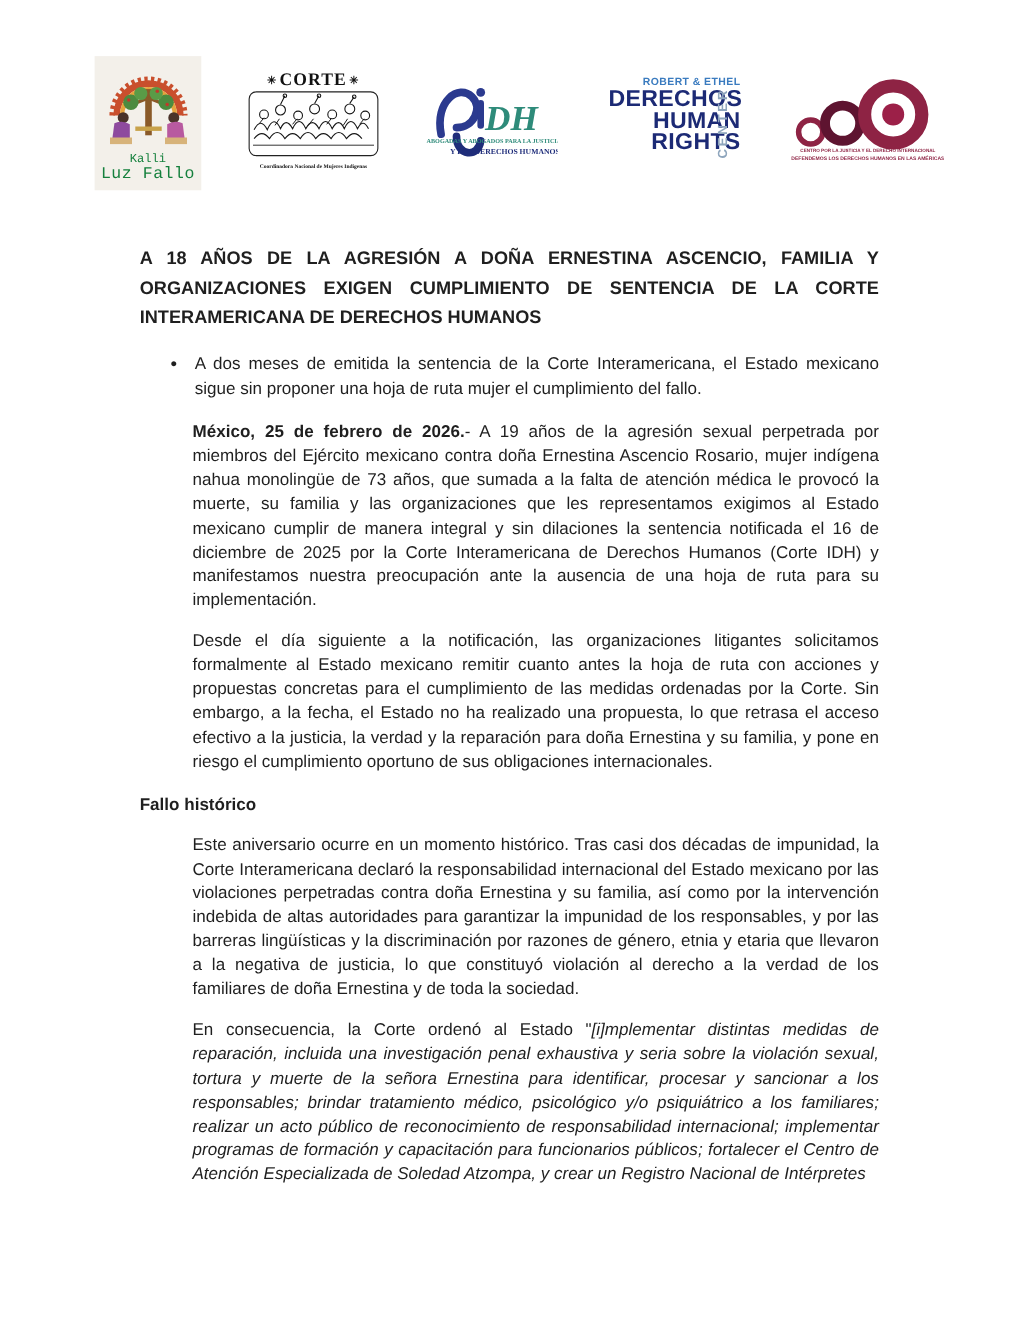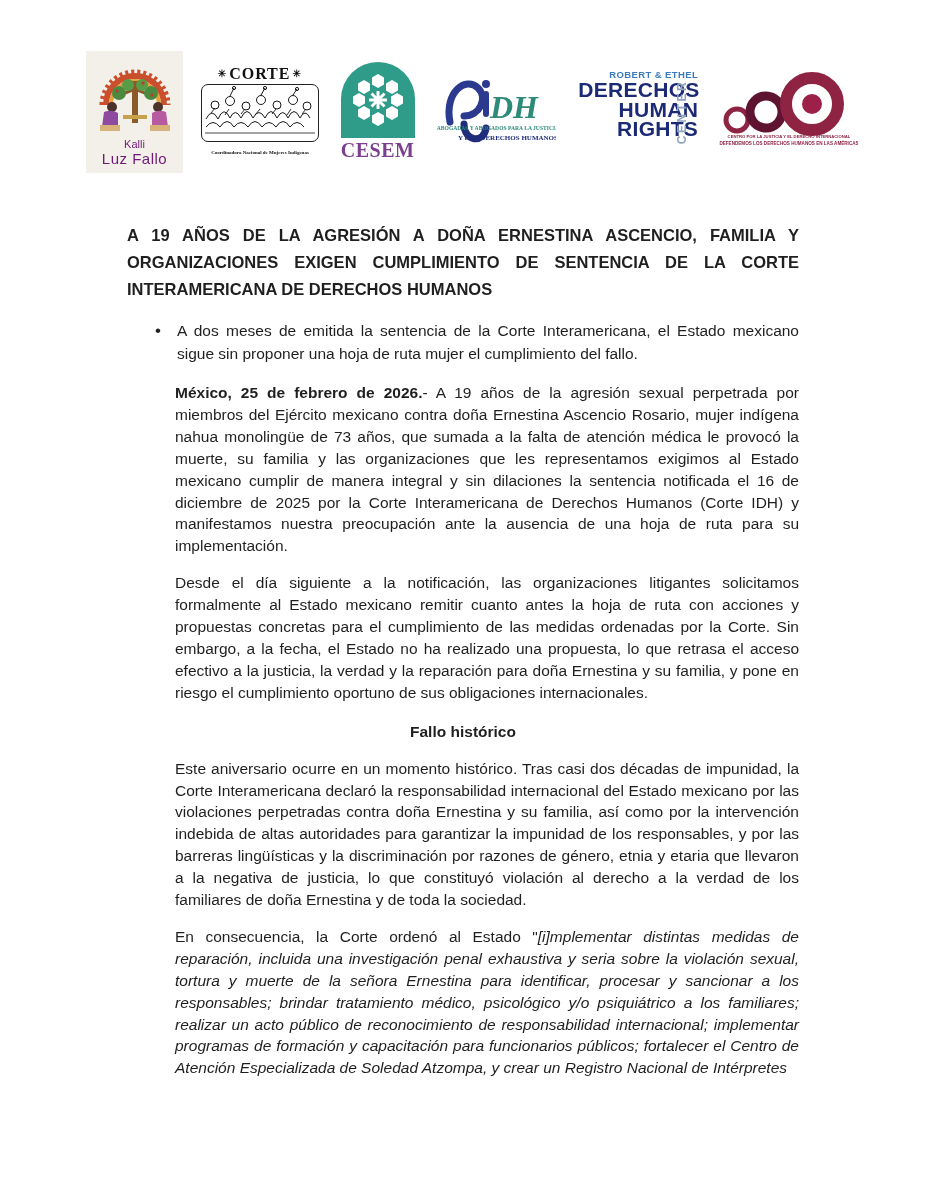--- a/index.html
+++ b/index.html
@@ -14,21 +14,21 @@
 
   
   .logos {
     position: absolute; top: 54px; left: 86px; width: 772px; height: 116px;
     display: flex; justify-content: space-between; align-items: center;
   }
   .logo { flex: 0 0 auto; text-align: center; }
 
   
   .logo-kalli { width: 97px; background: #f3f0ea; padding: 4px 2px 6px; }
-  .kalli-caption { font-family: Liberation Sans, sans-serif; color: #701a75; line-height: 1.05; }
+  .kalli-caption { font-family: Liberation Mono, monospace; color: #15803d; line-height: 1.05; }
   .kalli-caption .l1 { font-size: 11px; display: block; }
   .kalli-caption .l2 { font-size: 15px; display: block; letter-spacing: 0.5px; }
 
   
   .logo-conami { width: 118px; }
   .conami-title {
     font-family: "Liberation Serif", serif; font-weight: bold; font-size: 16px;
     color: #111; letter-spacing: 1px; display: flex; align-items: center; justify-content: center; gap: 2px;
   }
   .conami-title .star { font-size: 10px; }
@@ -69,21 +69,21 @@
   }
   .doc-title {
     font-size: 16.5px; line-height: 27px; font-weight: bold;
     text-align: justify; margin-bottom: 16px;
   }
   .bullet-row { display: flex; gap: 16px; margin: 0 0 17px 28px; line-height: 23px; }
   .bullet-char { font-size: 17px; line-height: 23px; }
   .bullet-text { flex: 1; text-align: justify; }
   .para { margin-bottom: 15px; margin-left: 48px; }
   .lead-bold { font-weight: bold; }
-  .subheading { font-size: 15.5px; font-weight: bold; margin: 17px 0 15px; text-align: center; }
+  .subheading { font-size: 15.5px; font-weight: bold; margin: 17px 0 15px; text-align: left; }
   .quote-italic { font-style: italic; }
 </style>
 </head>
 <body>
 
 <div class="page">
 
   <div class="logos">
 
     <div class="logo logo-kalli">
@@ -139,41 +139,20 @@
             <path d="M2,48 h110" stroke-width="0.8"></path>
             <path d="M8,28 l4,-5 M22,30 l4,-6 M38,29 l4,-5 M52,30 l5,-6 M69,29 l4,-5 M84,30 l4,-6 M99,29 l4,-5" stroke-width="0.9"></path>
           </g>
         </svg>
       </div>
       <svg width="118" height="10" viewBox="0 0 118 10">
         <text x="59" y="7.5" text-anchor="middle" font-size="5" font-weight="bold" fill="#111" font-family="Liberation Serif, serif">Coordinadora Nacional de Mujeres Indígenas</text>
       </svg>
     </div>
 
-    <div class="logo logo-cesem">
-      <div class="cesem-arch">
-        <svg width="64" height="64" viewBox="-32 -32 64 64">
-          <defs>
-            <polygon id="hex" points="0,-7 6,-3.5 6,3.5 0,7 -6,3.5 -6,-3.5" fill="#ffffff"></polygon>
-          </defs>
-          <use href="#hex" x="0" y="-19"></use>
-            <use href="#hex" x="14" y="-13"></use>
-          <use href="#hex" x="19" y="0"></use>
-            <use href="#hex" x="14" y="13"></use>
-          <use href="#hex" x="0" y="19"></use>
-            <use href="#hex" x="-14" y="13"></use>
-          <use href="#hex" x="-19" y="0"></use>
-            <use href="#hex" x="-14" y="-13"></use>
-          <g stroke="#ffffff" stroke-width="3">
-            <path d="M0,-9 L0,9 M-9,0 L9,0 M-6.5,-6.5 L6.5,6.5 M-6.5,6.5 L6.5,-6.5"></path>
-          </g>
-        </svg>
-      </div>
-      <div class="cesem-label">CESEM</div>
-    </div>
 
     <div class="logo logo-idh">
       <svg width="120" height="84" viewBox="0 0 120 84">
         <path d="M14,54 C8,24 30,8 42,20 C52,30 44,48 28,48" fill="none" stroke="#2b3a8f" stroke-width="7" stroke-linecap="round"></path>
         <circle cx="50" cy="16" r="4" fill="#2b3a8f"></circle>
         <path d="M50,26 L50,46" stroke="#2b3a8f" stroke-width="6" stroke-linecap="round"></path>
         <path d="M28,56 C28,74 48,76 50,60" fill="none" stroke="#1f2d7a" stroke-width="7" stroke-linecap="round"></path>
         <text x="54" y="50" font-family="Liberation Serif, serif" font-size="32" font-weight="bold" font-style="italic" fill="#2e8b7a">DH</text>
         <text x="62" y="62" text-anchor="middle" font-size="5.6" font-weight="bold" fill="#2e8b7a" font-family="Liberation Serif, serif">ABOGADAS Y ABOGADOS PARA LA JUSTICIA</text>
         <text x="72" y="72" text-anchor="middle" font-size="7" font-weight="bold" fill="#1f2d7a" font-family="Liberation Serif, serif">Y LOS DERECHOS HUMANOS</text>
@@ -196,21 +175,21 @@
         <circle cx="96" cy="36" r="10" fill="#9c2048"></circle>
         <text x="73" y="70" text-anchor="middle" font-size="4.2" font-weight="bold" fill="#8e2344">CENTRO POR LA JUSTICIA Y EL DERECHO INTERNACIONAL</text>
         <text x="73" y="77" text-anchor="middle" font-size="4.6" font-weight="bold" fill="#8e2344">DEFENDEMOS LOS DERECHOS HUMANOS EN LAS AMÉRICAS</text>
       </svg>
     </div>
 
   </div>
 
   <div class="content">
 
-    <div class="doc-title">A 19 AÑOS DE LA AGRESIÓN A DOÑA ERNESTINA ASCENCIO, FAMILIA Y ORGANIZACIONES EXIGEN CUMPLIMIENTO DE SENTENCIA DE LA CORTE INTERAMERICANA DE DERECHOS HUMANOS</div>
+    <div class="doc-title">A 18 AÑOS DE LA AGRESIÓN A DOÑA ERNESTINA ASCENCIO, FAMILIA Y ORGANIZACIONES EXIGEN CUMPLIMIENTO DE SENTENCIA DE LA CORTE INTERAMERICANA DE DERECHOS HUMANOS</div>
 
     <div class="bullet-row">
       <span class="bullet-char">•</span>
       <span class="bullet-text">A dos meses de emitida la sentencia de la Corte Interamericana, el Estado mexicano sigue sin proponer una hoja de ruta mujer el cumplimiento del fallo.</span>
     </div>
 
     <p class="para"><span class="lead-bold">México, 25 de febrero de 2026.</span><span>- A 19 años de la agresión sexual perpetrada por miembros del Ejército mexicano contra doña Ernestina Ascencio Rosario, mujer indígena nahua monolingüe de 73 años, que sumada a la falta de atención médica le provocó la muerte, su familia y las organizaciones que les representamos exigimos al Estado mexicano cumplir de manera integral y sin dilaciones la sentencia notificada el 16 de diciembre de 2025 por la Corte Interamericana de Derechos Humanos (Corte IDH) y manifestamos nuestra preocupación ante la ausencia de una hoja de ruta para su implementación.</span></p>
 
     <p class="para">Desde el día siguiente a la notificación, las organizaciones litigantes solicitamos formalmente al Estado mexicano remitir cuanto antes la hoja de ruta con acciones y propuestas concretas para el cumplimiento de las medidas ordenadas por la Corte. Sin embargo, a la fecha, el Estado no ha realizado una propuesta, lo que retrasa el acceso efectivo a la justicia, la verdad y la reparación para doña Ernestina y su familia, y pone en riesgo el cumplimiento oportuno de sus obligaciones internacionales.</p>
 

